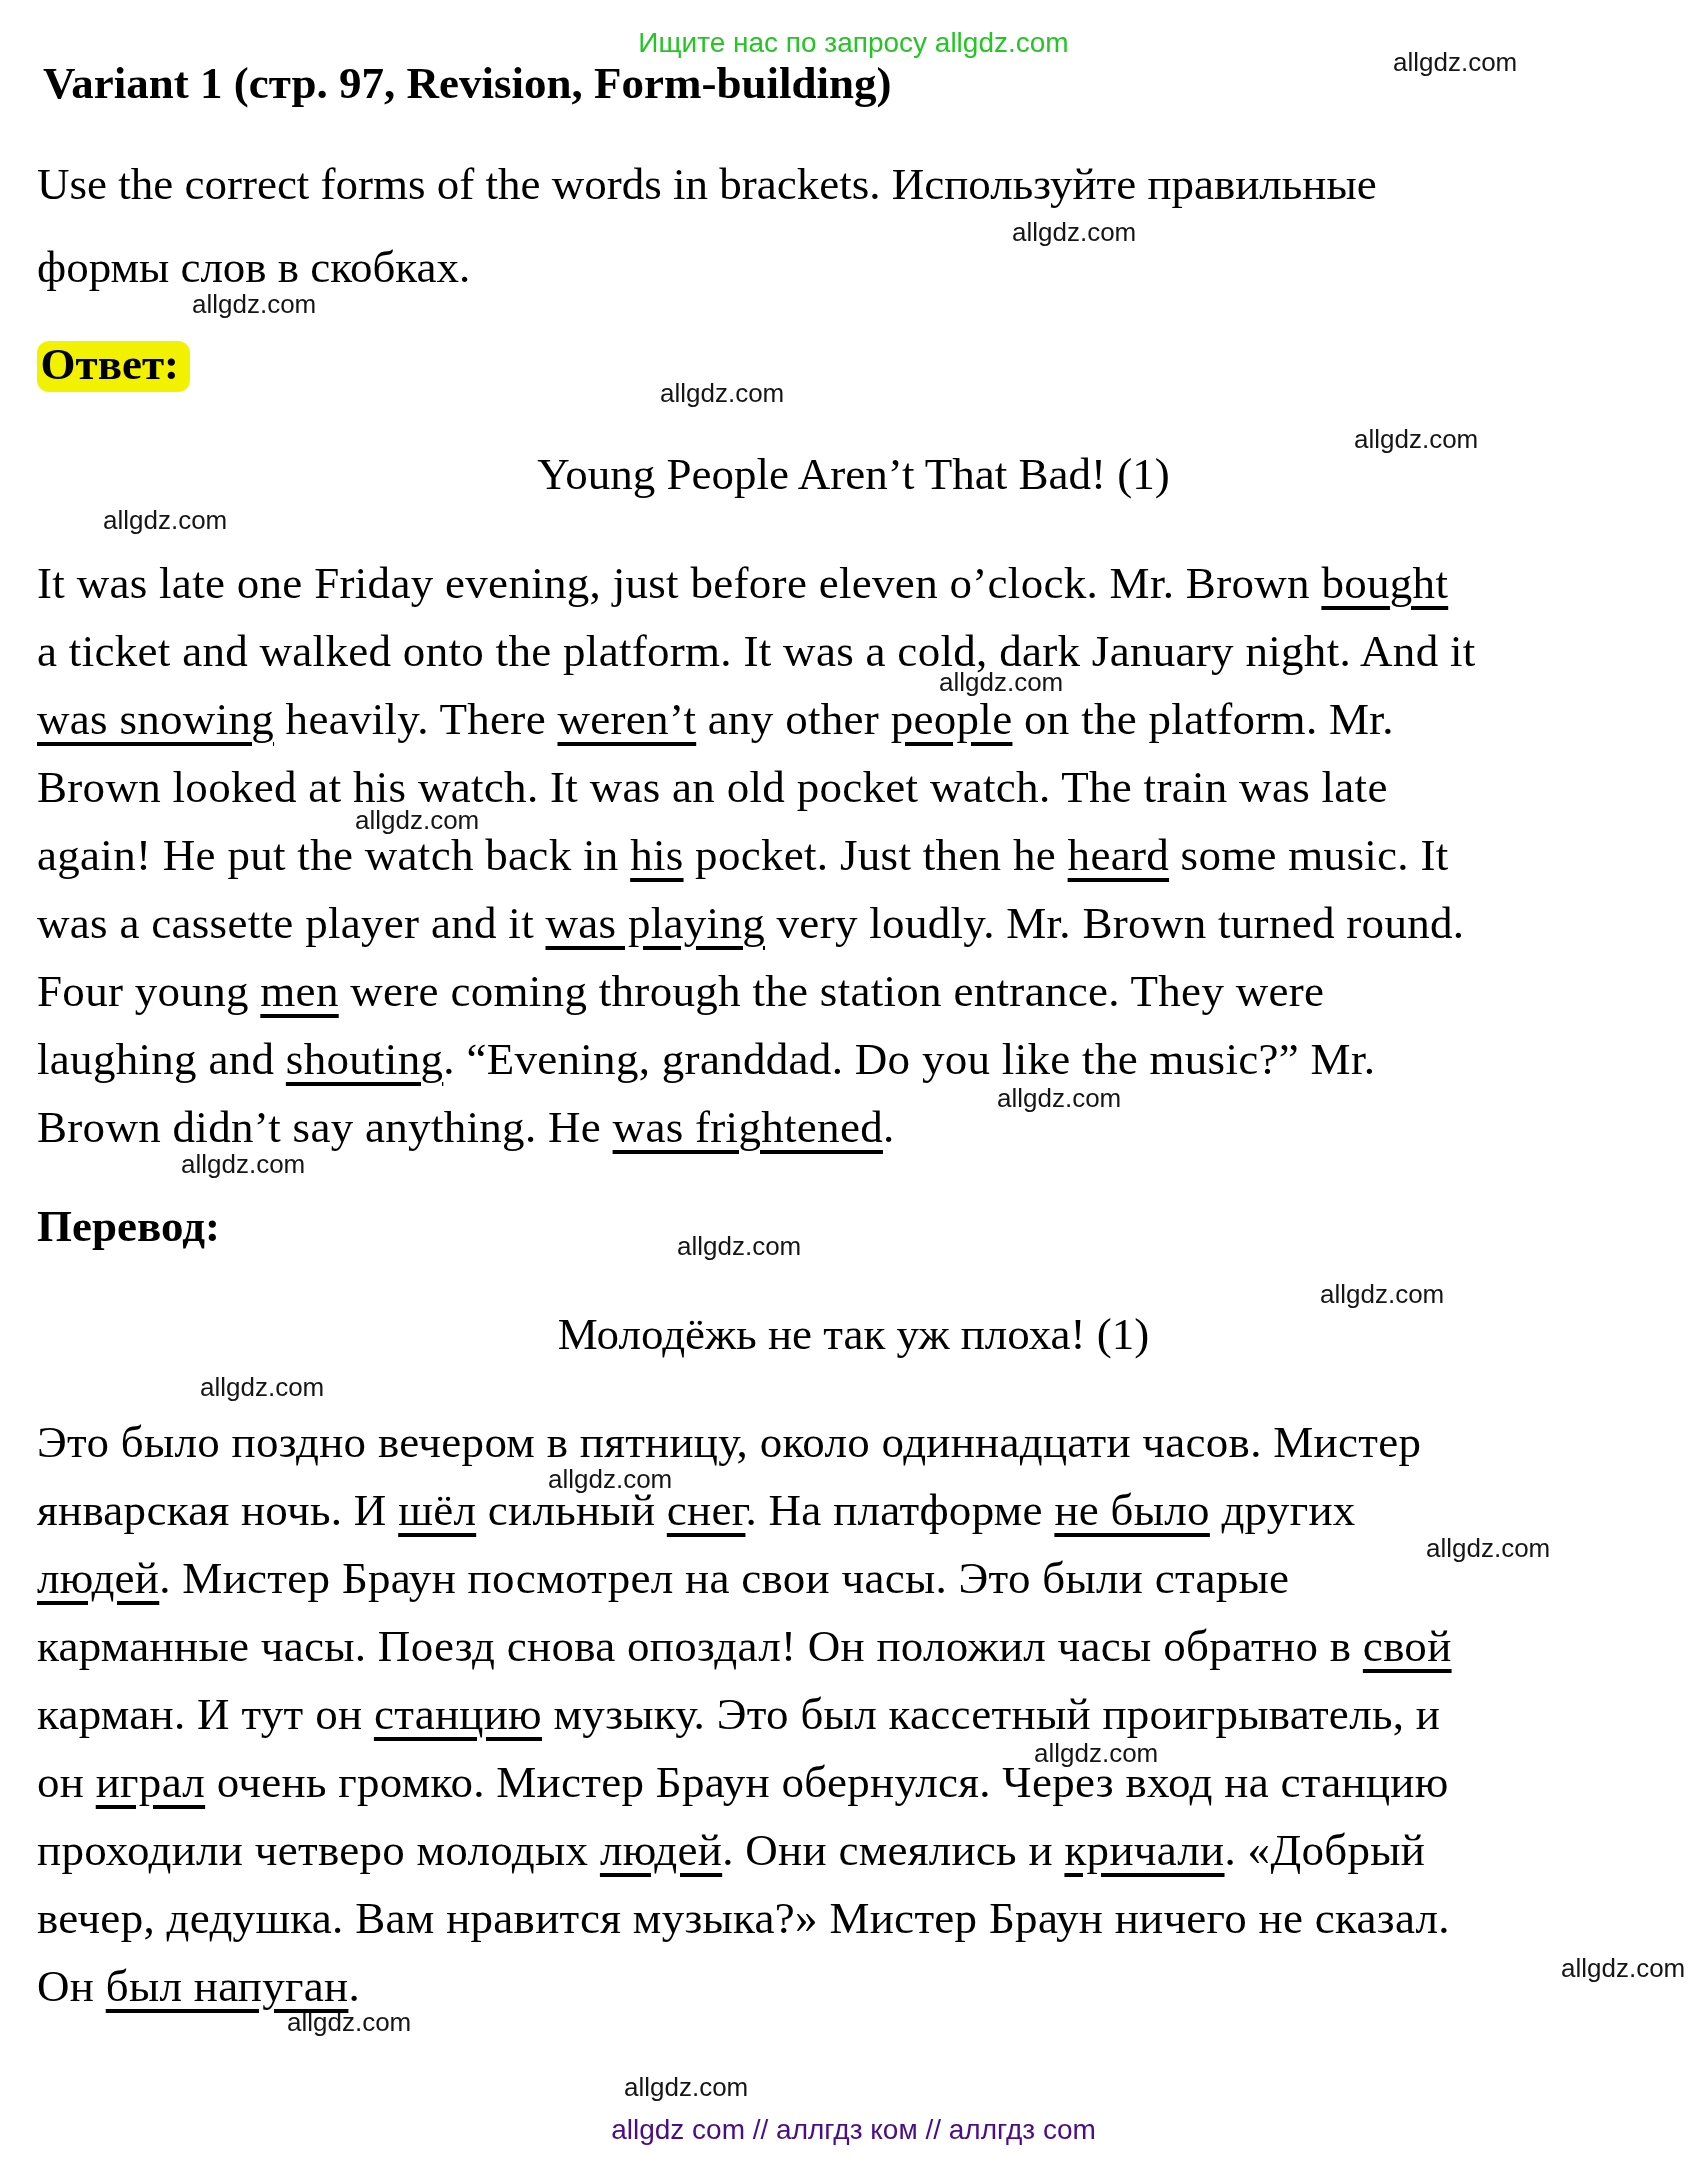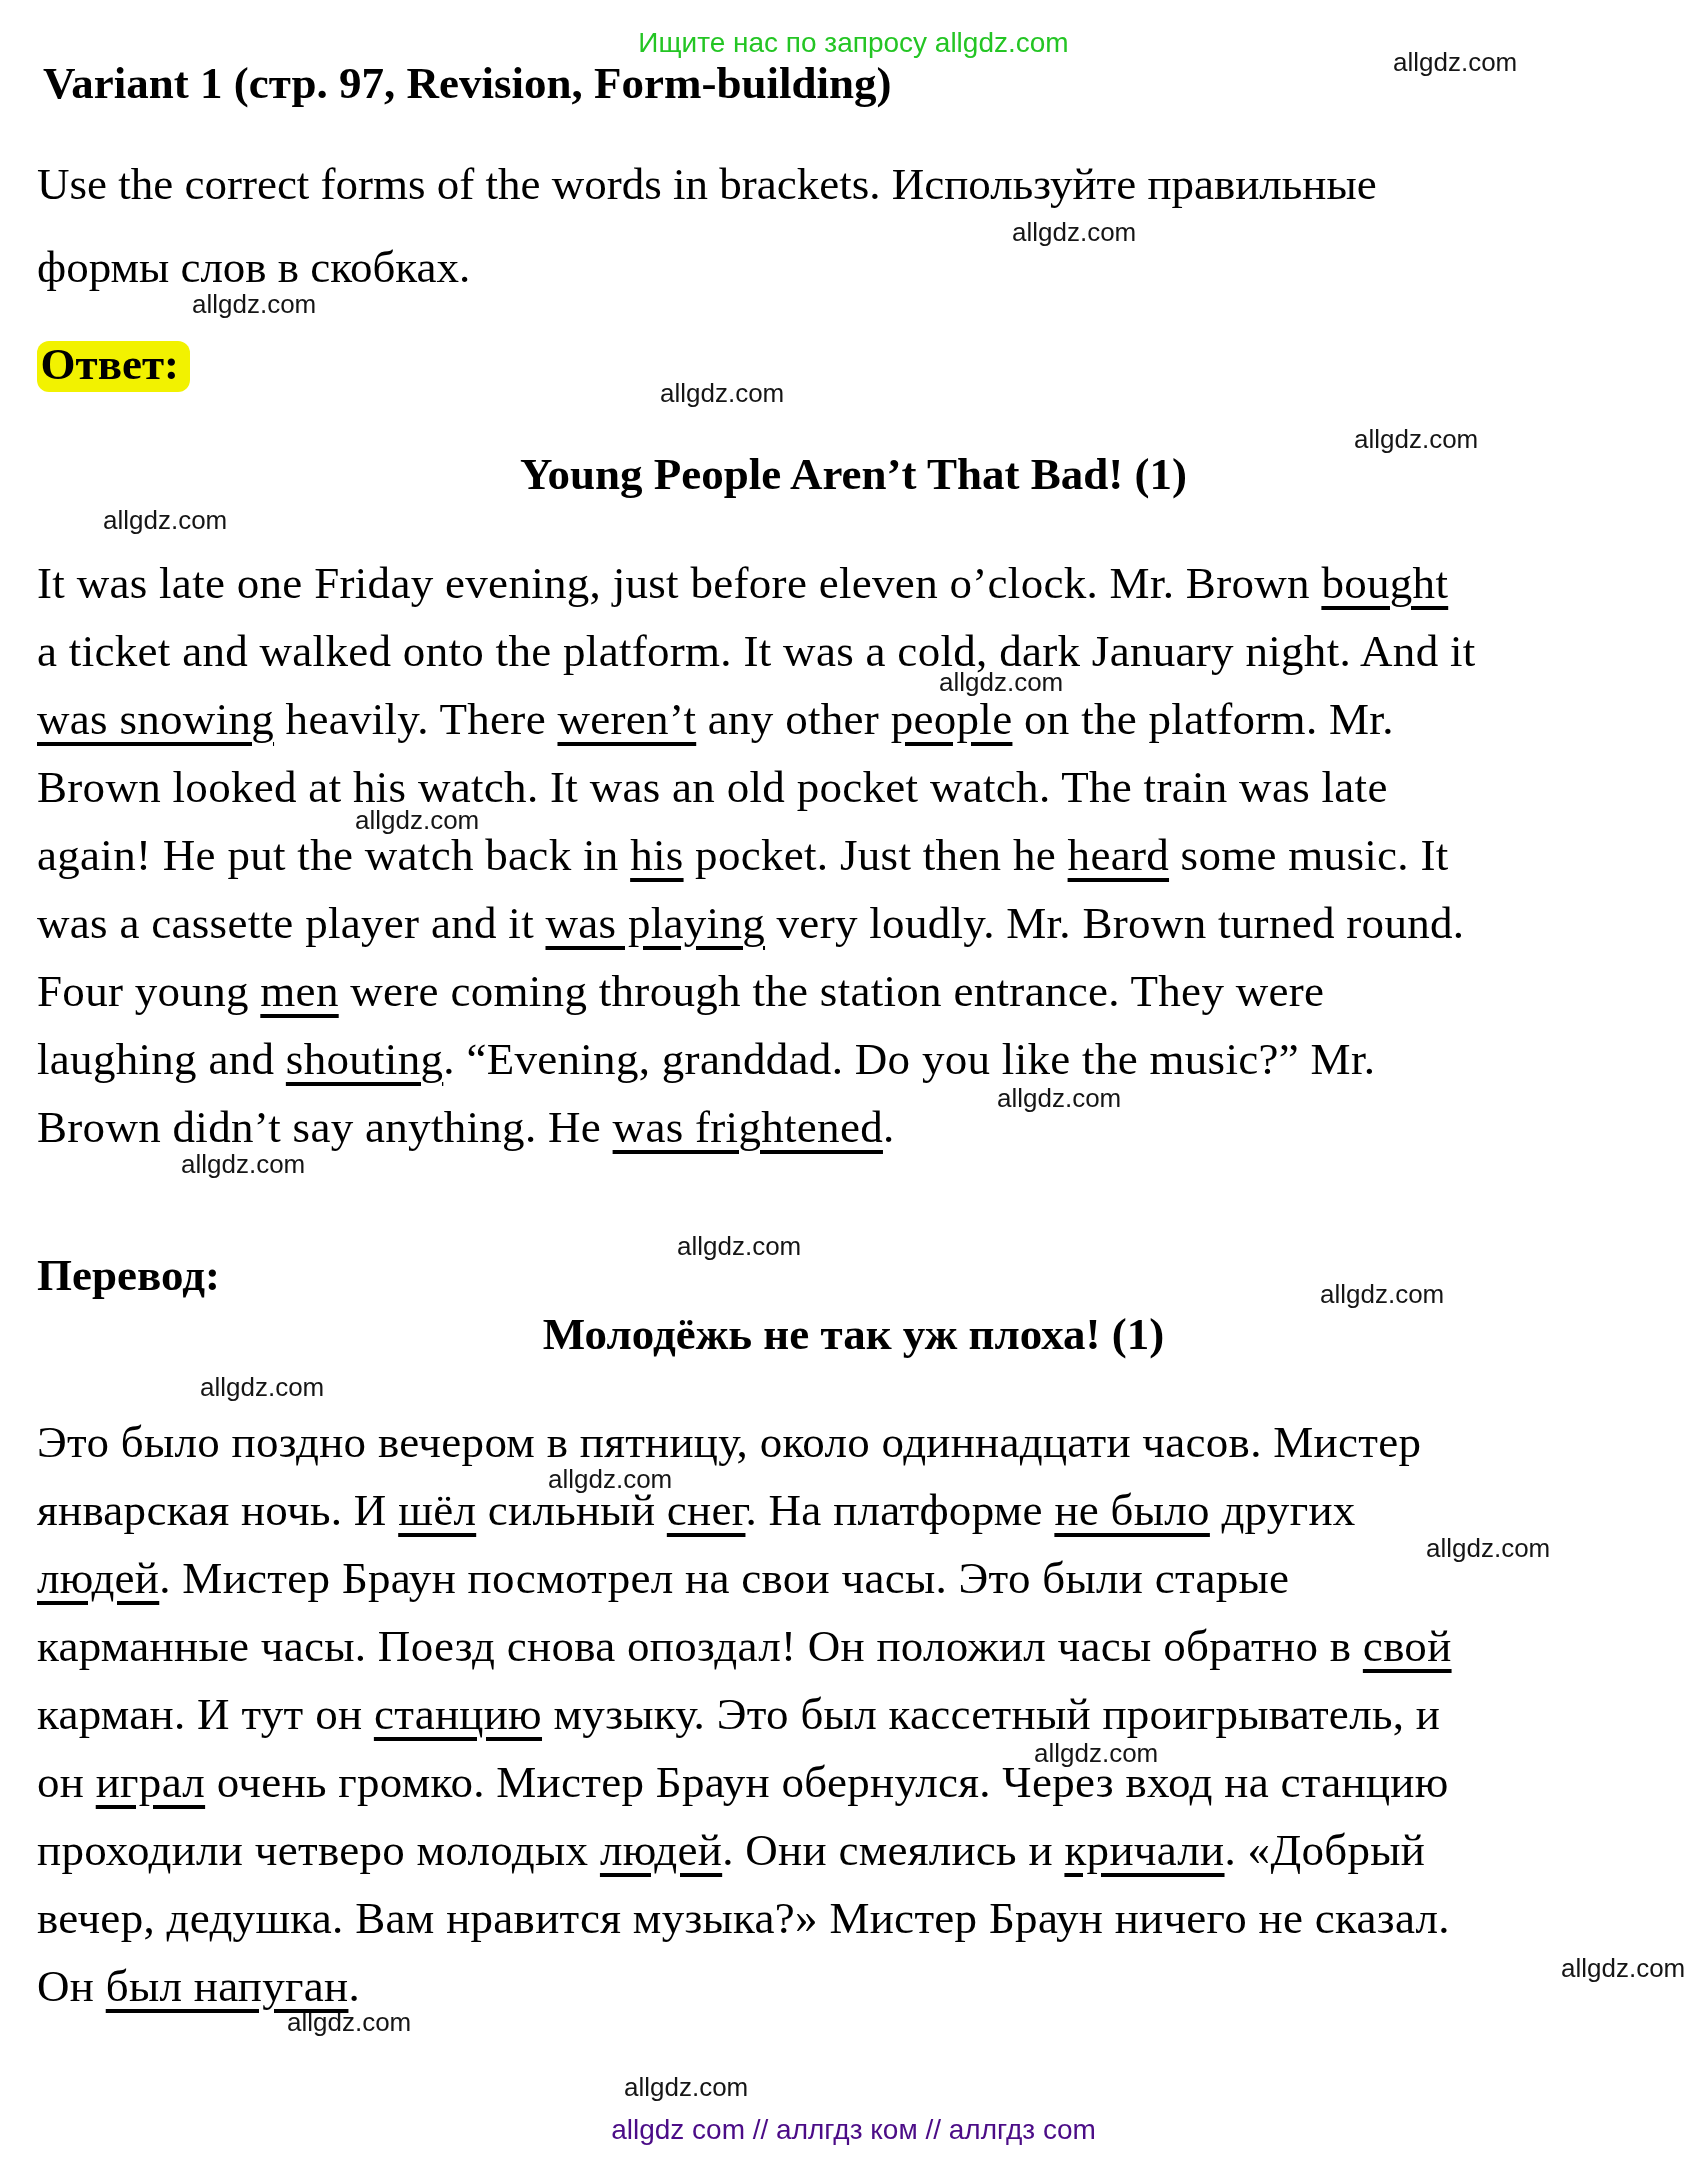--- a/index.html
+++ b/index.html
@@ -21,29 +21,29 @@
   }
   #instr{position:absolute;left:37px;top:143px;}
   #instr .tline{font-size:45px;line-height:83px;white-space:pre;}
   #answer{
     position:absolute;left:37px;top:341px;
     font-size:45px;font-weight:bold;line-height:45px;
     padding:0.9px 10.7px 5.3px 3.6px;
   }
   .center-heading{
     position:absolute;left:0;width:100%;text-align:center;margin:0;
-    font-size:45px;font-weight:bold;line-height:52px;
+    font-size:45px;font-weight:normal;line-height:52px;
   }
   #en-heading{top:448px;}
   #ru-heading{top:1308px;}
   .section-label{
     position:absolute;left:37px;margin:0;
     font-size:45px;font-weight:bold;line-height:50px;
   }
-  #perevod{top:1250px;text-align:right;}
+  #perevod{top:1201px;text-align:right;}
   .para{position:absolute;left:37px;}
   #en-text{top:549px;}
   #ru-text{top:1408px;}
   .para .tline{font-size:45px;line-height:68px;white-space:pre;letter-spacing:0.3px;}
   .u{
     text-decoration:underline;
     text-decoration-thickness:3.6px;
     text-underline-offset:8px;
   }
   #footer{

